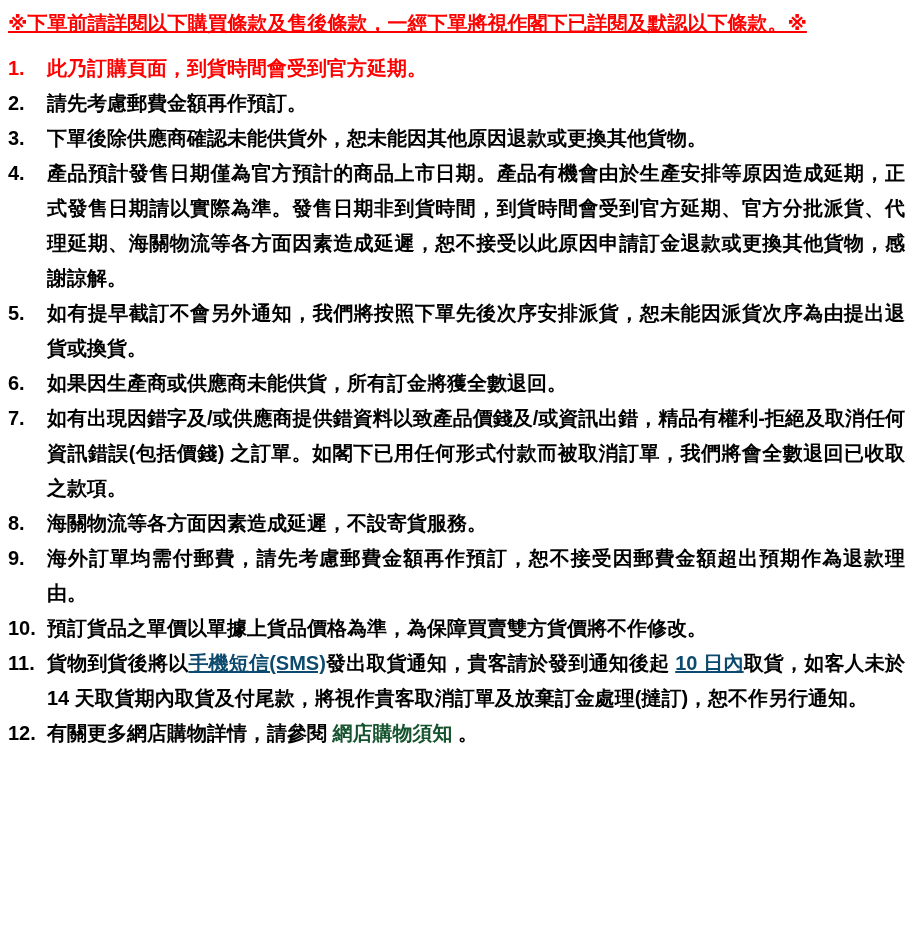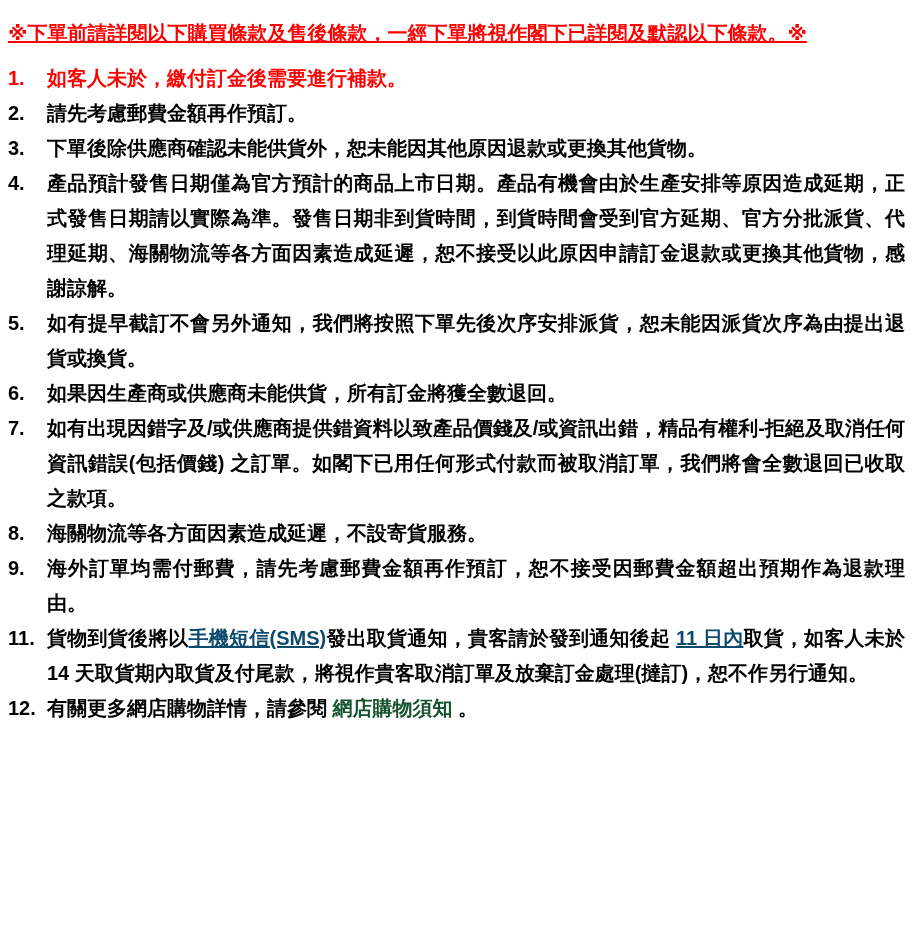--- a/index.html
+++ b/index.html
@@ -4,21 +4,21 @@
 <style>
   html, body {
     margin: 0;
     padding: 0;
     background: #ffffff;
   }
   .page {
     width: 913px;
     min-height: 948px;
     box-sizing: border-box;
-    padding: 16px 8px 10px 8px;
+    padding: 6px 8px 10px 8px;
     font-family: "Liberation Sans", "DejaVu Sans", sans-serif;
     font-weight: 700;
     font-size: 20px;
     line-height: 35px;
     color: #000000;
   }
   .title {
     color: #FF0000;
     text-decoration: underline;
     margin: 0;
@@ -60,21 +60,21 @@
 
 <div class="page">
 
   <div class="title">※下單前請詳閱以下購買條款及售後條款，一經下單將視作閣下已詳閱及默認以下條款。※</div>
 
 
   <div class="terms">
 
     <div class="term term-red">
       <span class="term-num">1.</span>
-      <div class="term-text">如客人未於，繳付訂金後需要進行補款。</div>
+      <div class="term-text">此乃訂購頁面，到貨時間會受到官方延期。</div>
     </div>
 
     <div class="term">
       <span class="term-num">2.</span>
       <div class="term-text">請先考慮郵費金額再作預訂。</div>
     </div>
 
     <div class="term">
       <span class="term-num">3.</span>
       <div class="term-text">下單後除供應商確認未能供貨外，恕未能因其他原因退款或更換其他貨物。</div>
@@ -103,24 +103,28 @@
     <div class="term">
       <span class="term-num">8.</span>
       <div class="term-text">海關物流等各方面因素造成延遲，不設寄貨服務。</div>
     </div>
 
     <div class="term">
       <span class="term-num">9.</span>
       <div class="term-text">海外訂單均需付郵費，請先考慮郵費金額再作預訂，恕不接受因郵費金額超出預期作為退款理由。</div>
     </div>
 
+    <div class="term">
+      <span class="term-num">10.</span>
+      <div class="term-text">預訂貨品之單價以單據上貨品價格為準，為保障買賣雙方貨價將不作修改。</div>
+    </div>
 
     <div class="term">
       <span class="term-num">11.</span>
-      <div class="term-text"><span>貨物到貨後將以</span><span class="hl-red">手機短信(SMS)</span><span>發出取貨通知，貴客請於發到通知後起 </span><span class="hl-red">11 日內</span><span>取貨，如客人未於 14 天取貨期內取貨及付尾款，將視作貴客取消訂單及放棄訂金處理(撻訂)，恕不作另行通知。</span></div>
+      <div class="term-text"><span>貨物到貨後將以</span><span class="hl-red">手機短信(SMS)</span><span>發出取貨通知，貴客請於發到通知後起 </span><span class="hl-red">10 日內</span><span>取貨，如客人未於 14 天取貨期內取貨及付尾款，將視作貴客取消訂單及放棄訂金處理(撻訂)，恕不作另行通知。</span></div>
     </div>
 
 
     <div class="term">
       <span class="term-num">12.</span>
       <div class="term-text"><span>有關更多網店購物詳情，請參閱 </span><a class="shop-link">網店購物須知</a><span> 。</span></div>
     </div>
 
   </div>
 </div>

